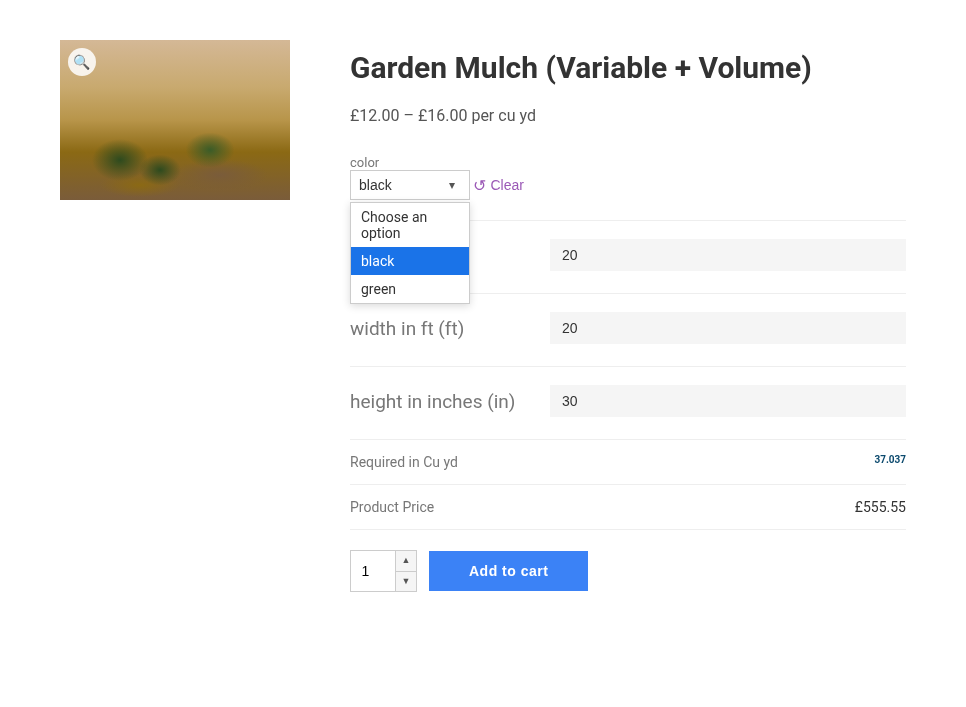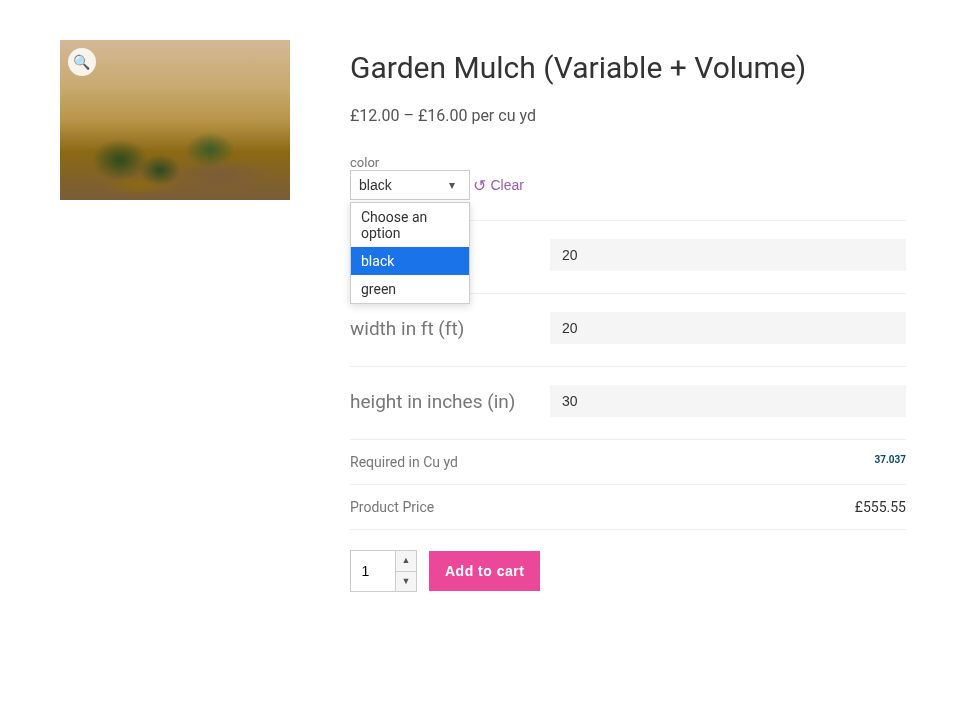--- a/index.html
+++ b/index.html
@@ -56,21 +56,21 @@
       border: none;
       font-size: 14px;
       color: #555;
     }
     .product-details-section {
       flex: 1;
       padding-top: 10px;
     }
     .product-title {
       font-size: 30px;
-      font-weight: 400;
+      font-weight: 700;
       color: #333;
       margin-bottom: 20px;
       line-height: 1.2;
     }
     .product-price {
       font-size: 16px;
       color: #555;
       margin-bottom: 30px;
     }
     .form-section {
@@ -240,22 +240,22 @@
       align-items: center;
       justify-content: center;
       font-size: 9px;
       color: #555;
       line-height: 1;
     }
     .qty-spin-btn:first-child {
       border-bottom: 1px solid #ccc;
     }
     .add-to-cart-btn {
-      padding: 12px 16px;
-      background: #ec4899;
+      padding: 12px 40px;
+      background: #3b82f6;
       color: #fff;
       border: none;
       font-size: 14px;
       font-weight: 600;
       cursor: pointer;
       letter-spacing: 0.5px;
       text-transform: none;
     }
   </style>
 </head>

